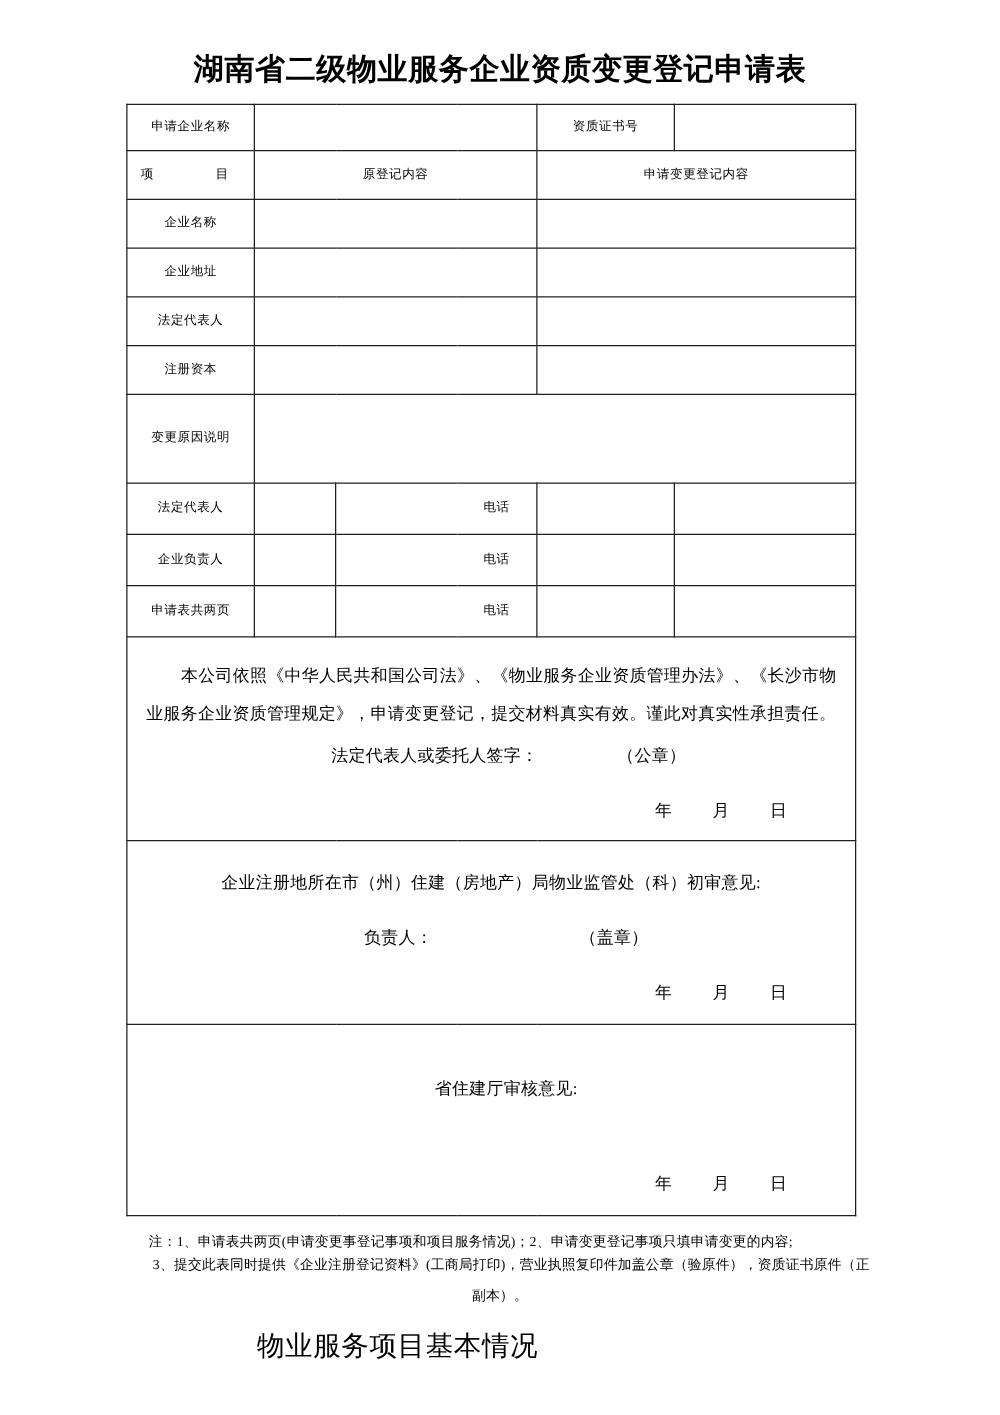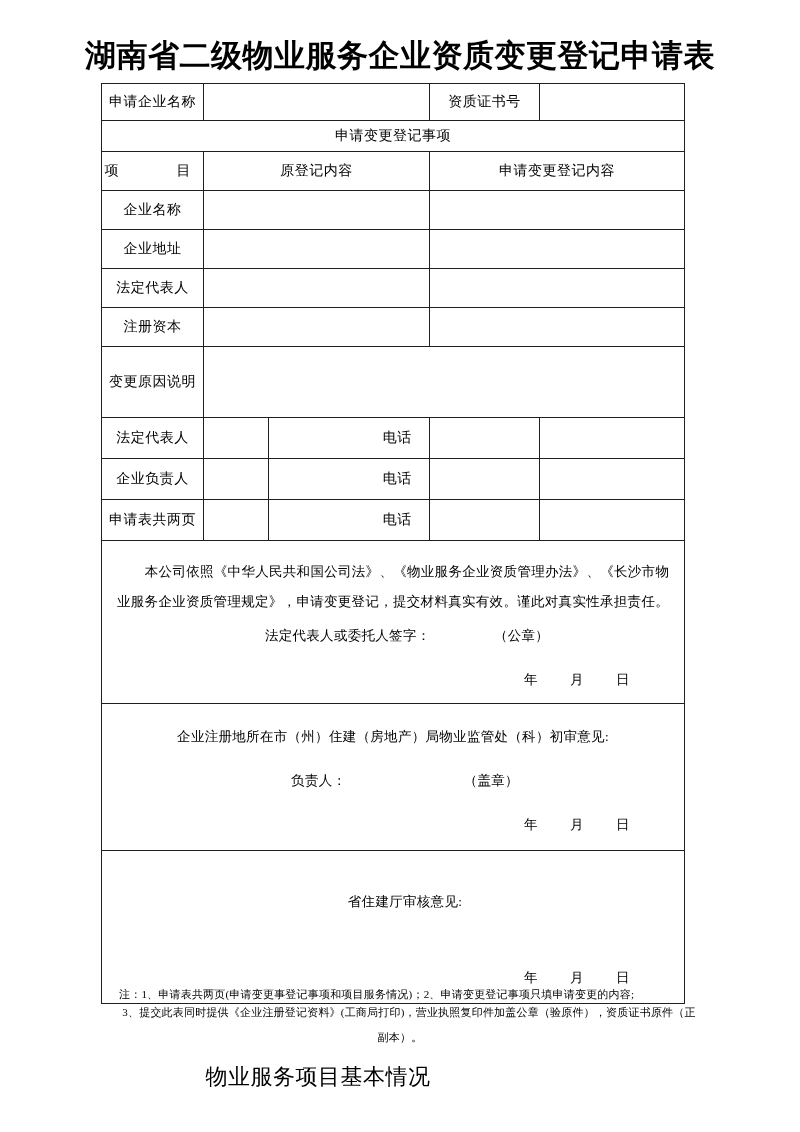--- a/index.html
+++ b/index.html
@@ -24,21 +24,21 @@
 
   
   .doc-title {
     position: absolute;
     left: 0;
     top: 40px;
     width: 800px;
     text-align: center;
     font-family: "DejaVu Sans", "Liberation Sans", sans-serif;
     font-weight: bold;
-    font-size: 31px;
+    font-size: 24px;
     letter-spacing: 0.5px;
     line-height: 30px;
   }
 
   
   .form-table {
     position: absolute;
     left: 101px;
     top: 83px;
     width: 583px;
@@ -47,21 +47,21 @@
     font-size: 13.5px;
   }
   .form-table td {
     border: 1px solid #231f20;
     padding: 0;
     vertical-align: middle;
     text-align: center;
     line-height: 1.45;
   }
   .cell-label {
-    font-size: 14px;
+    font-size: 10px;
     letter-spacing: 0.5px;
     margin-left: 11px;
   }
   .cell-blank { }
 
   .h-36 { height: 36px; }
   .h-30 { height: 30px; }
   .h-38 { height: 38px; }
   .h-40 { height: 40px; }
   .h-70 { height: 70px; }
@@ -174,23 +174,20 @@
     </colgroup>
     <tbody>
 
       <tr>
         <td class="cell-label h-36" colspan="1">申请企业名称</td>
         <td class="cell-blank h-36" colspan="3"></td>
         <td class="cell-label h-36">资质证书号</td>
         <td class="cell-blank h-36"></td>
       </tr>
 
-      <tr>
-        <td class="cell-label h-30" colspan="6">申请变更登记事项</td>
-      </tr>
 
       <tr>
         <td class="cell-label h-38 item-label-wide">项　　目</td>
         <td class="cell-label h-38" colspan="3">原登记内容</td>
         <td class="cell-label h-38" colspan="2">申请变更登记内容</td>
       </tr>
 
       <tr>
         <td class="cell-label h-38">企业名称</td>
         <td class="cell-blank h-38" colspan="3"></td>

